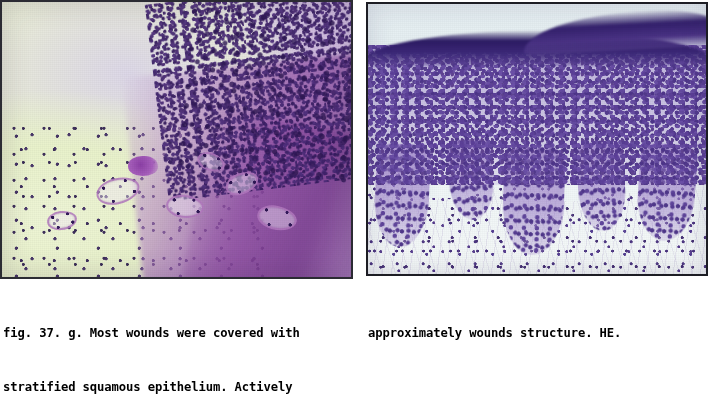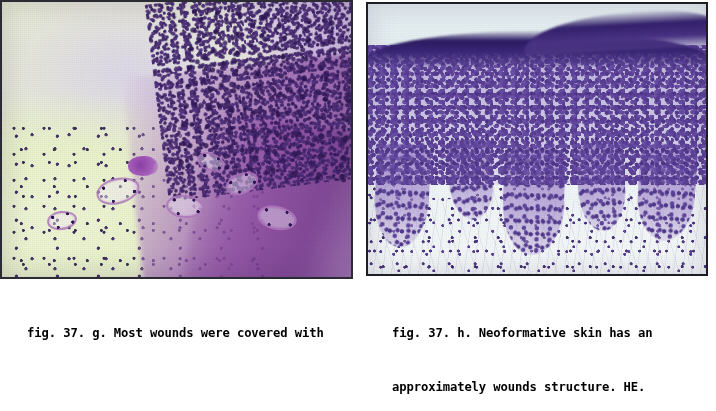--- a/index.html
+++ b/index.html
@@ -317,21 +317,21 @@
     font-family: "DejaVu Sans Mono", "Liberation Mono", monospace;
     font-weight: bold;
     font-size: 12.2px;
     line-height: 18.1px;
     color: #000000;
     white-space: pre;
     letter-spacing: -0.1px;
   }
   .caption-left  { left: 3px;   top: 288px; }
   .caption-right { left: 368px; top: 288px; }
-  .caption .line { display: block; margin-left: 24px; }
+  .caption .line { display: block; }
 </style>
 </head>
 <body>
 
 <div class="plate">
 
   <div class="panel panel-left">
     <div class="micro">
       <div class="lm-base"></div>
       <div class="lm-dermis"></div>
@@ -368,25 +368,25 @@
       <div class="rm-epi"></div>
       <div class="rm-corneum"></div>
       <div class="rm-corneum2"></div>
       <div class="rm-grain"></div>
       <div class="rm-vign"></div>
     </div>
   </div>
 
   <div class="caption caption-left">
     <span class="line">fig. 37. g. Most wounds were covered with</span>
+    <span class="line">stratified squamous epithelium. Actively</span>
     
     
     
     
   </div>
 
   <div class="caption caption-right">
-    <span class="line">fig. 37. h. Neoformative skin has an</span>
     <span class="line">approximately wounds structure. HE.</span>
     
   </div>
 
 </div>
 
 </body></html>

